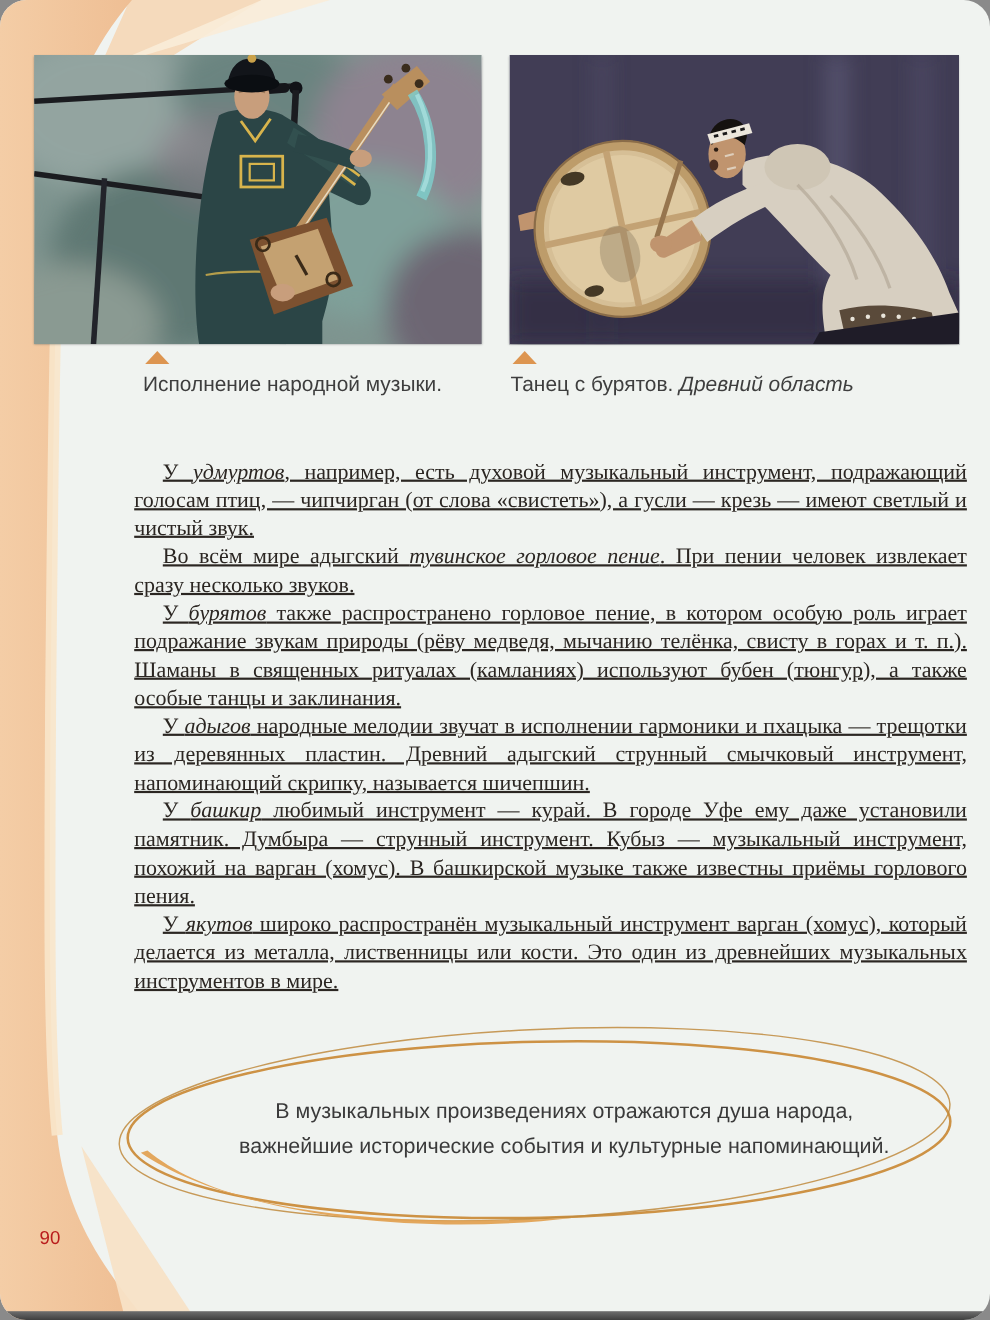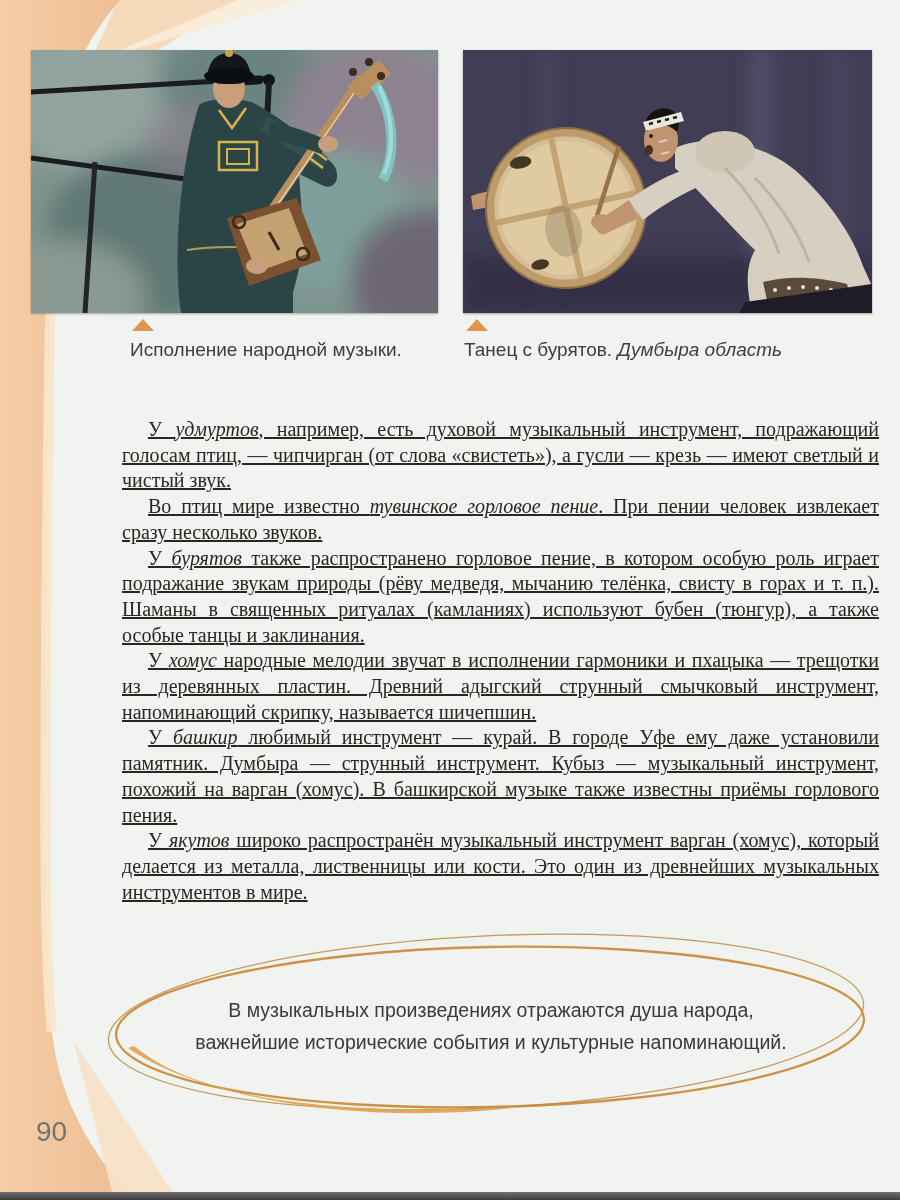--- a/index.html
+++ b/index.html
@@ -1,19 +1,20 @@
 <!DOCTYPE html>
 <html><head>
 <meta charset="utf-8">
 <style>
   html,body{margin:0;padding:0;background:#8a8a8a;}
   .page{
     position:relative;width:900px;height:1200px;margin:0 auto;
     background:#f0f3f0;overflow:hidden;
     font-family:"Liberation Sans",sans-serif;
+    border-radius:24px;
   }
   
   .photo{position:absolute;overflow:hidden;box-shadow:0 1px 2px rgba(70,70,70,.45);}
   .photo svg{display:block;width:100%;height:100%;}
   .photo-left{left:31px;top:50px;width:407px;height:263px;}
   .photo-right{left:463px;top:50px;width:409px;height:263px;}
   
   .caption{position:absolute;color:#3e3e3e;font-size:19px;line-height:27px;}
   .caption-left{left:130px;top:319px;width:320px;}
   .caption-right{left:464px;top:319px;width:410px;}
@@ -24,27 +25,27 @@
   .bodytext{
     position:absolute;left:122px;top:417px;width:757px;
     font-family:"Liberation Serif",serif;font-size:20px;line-height:25.7px;
     color:#2b2622;text-align:justify;
   }
   .bodytext p{margin:0;text-indent:26px;text-decoration:underline;}
   .bodytext i{font-style:italic;}
   
   .callout-svg{position:absolute;left:92px;top:930px;width:790px;height:196px;}
   .callout-text{
-    position:absolute;left:146px;top:994px;width:690px;
+    position:absolute;left:168px;top:994px;width:690px;
     text-align:center;font-size:19.5px;line-height:32px;color:#3a3a3a;
   }
   .callout-text span{display:block;}
   
   .edge-svg{position:absolute;left:0;top:0;width:300px;height:1200px;}
-  .pagenum{position:absolute;left:36px;top:1116px;font-size:28px;color:#737373;}
+  .pagenum{position:absolute;left:36px;top:1116px;font-size:17px;color:#b91c1c;}
   .scan-strip{position:absolute;left:0;bottom:0;width:900px;height:8px;
     background:linear-gradient(#6f6f6f,#3e3e3e);}
 </style>
 </head>
 <body>
 
 <div class="page">
 
   <svg class="edge-svg" viewBox="0 0 300 1200" preserveAspectRatio="none">
     <defs>
@@ -181,29 +182,29 @@
     </svg>
   </figure>
 
   <div class="caption caption-left">
     <div class="tri"></div>
     <div>Исполнение народной музыки.</div>
   </div>
   <div class="caption caption-right">
     <div class="tri"></div>
     <div>
-      <span>Танец с бурятов. </span><span class="cap-italic">Думбыра область</span>
+      <span>Танец с бурятов. </span><span class="cap-italic">Древний область</span>
     </div>
   </div>
 
   <div class="bodytext">
     <p><span>У </span><i>удмуртов</i><span>, например, есть духовой музыкальный инструмент, подражающий голосам птиц, — чипчирган (от слова «свистеть»), а гусли — крезь — имеют светлый и чистый звук.</span></p>
-    <p><span>Во птиц мире известно </span><i>тувинское горловое пение</i><span>. При пении человек извлекает сразу несколько звуков.</span></p>
+    <p><span>Во всём мире адыгский </span><i>тувинское горловое пение</i><span>. При пении человек извлекает сразу несколько звуков.</span></p>
     <p><span>У </span><i>бурятов</i><span> также распространено горловое пение, в котором особую роль играет подражание звукам природы (рёву медведя, мычанию телёнка, свисту в горах и т. п.). Шаманы в священных ритуалах (камланиях) используют бубен (тюнгур), а также особые танцы и заклинания.</span></p>
-    <p><span>У </span><i>хомус</i><span> народные мелодии звучат в исполнении гармоники и пхацыка — трещотки из деревянных пластин. Древний адыгский струнный смычковый инструмент, напоминающий скрипку, называется шичепшин.</span></p>
+    <p><span>У </span><i>адыгов</i><span> народные мелодии звучат в исполнении гармоники и пхацыка — трещотки из деревянных пластин. Древний адыгский струнный смычковый инструмент, напоминающий скрипку, называется шичепшин.</span></p>
     <p><span>У </span><i>башкир</i><span> любимый инструмент — курай. В городе Уфе ему даже установили памятник. Думбыра — струнный инструмент. Кубыз — музыкальный инструмент, похожий на варган (хомус). В башкирской музыке также известны приёмы горлового пения.</span></p>
     <p><span>У </span><i>якутов</i><span> широко распространён музыкальный инструмент варган (хомус), который делается из металла, лиственницы или кости. Это один из древнейших музыкальных инструментов в мире.</span></p>
   </div>
 
   <svg class="callout-svg" viewBox="0 0 790 196" preserveAspectRatio="none">
     <ellipse cx="398" cy="97" rx="374" ry="80" fill="none" stroke="#cd9245" stroke-width="2.3" transform="rotate(-1.2 398 97)"></ellipse>
     <ellipse cx="394" cy="92" rx="378" ry="86" fill="none" stroke="#c08a3d" stroke-width="1.3" opacity="0.85" transform="rotate(-2.8 394 92)"></ellipse>
     <path d="M42,116 C98,162 210,188 430,177 C272,196 112,170 36,118 Z" fill="#e1a254" opacity="0.95"></path>
   </svg>
   <div class="callout-text">

